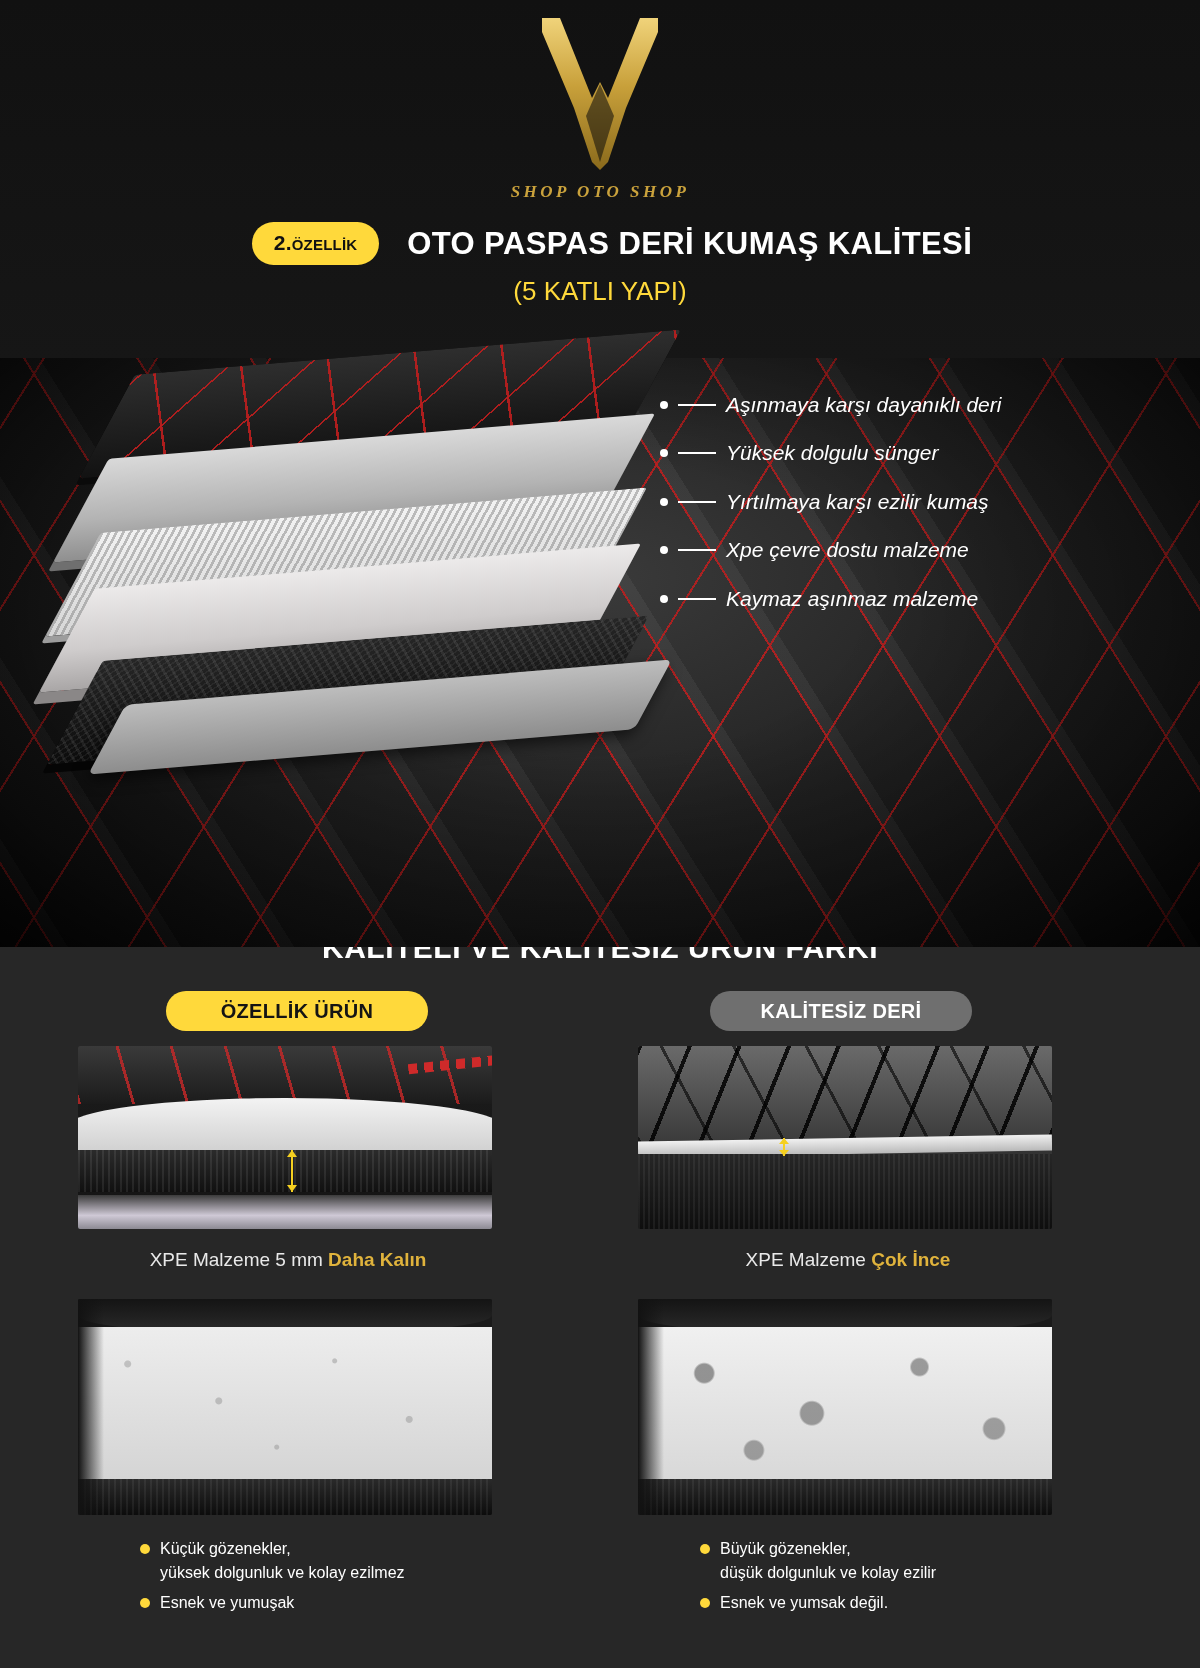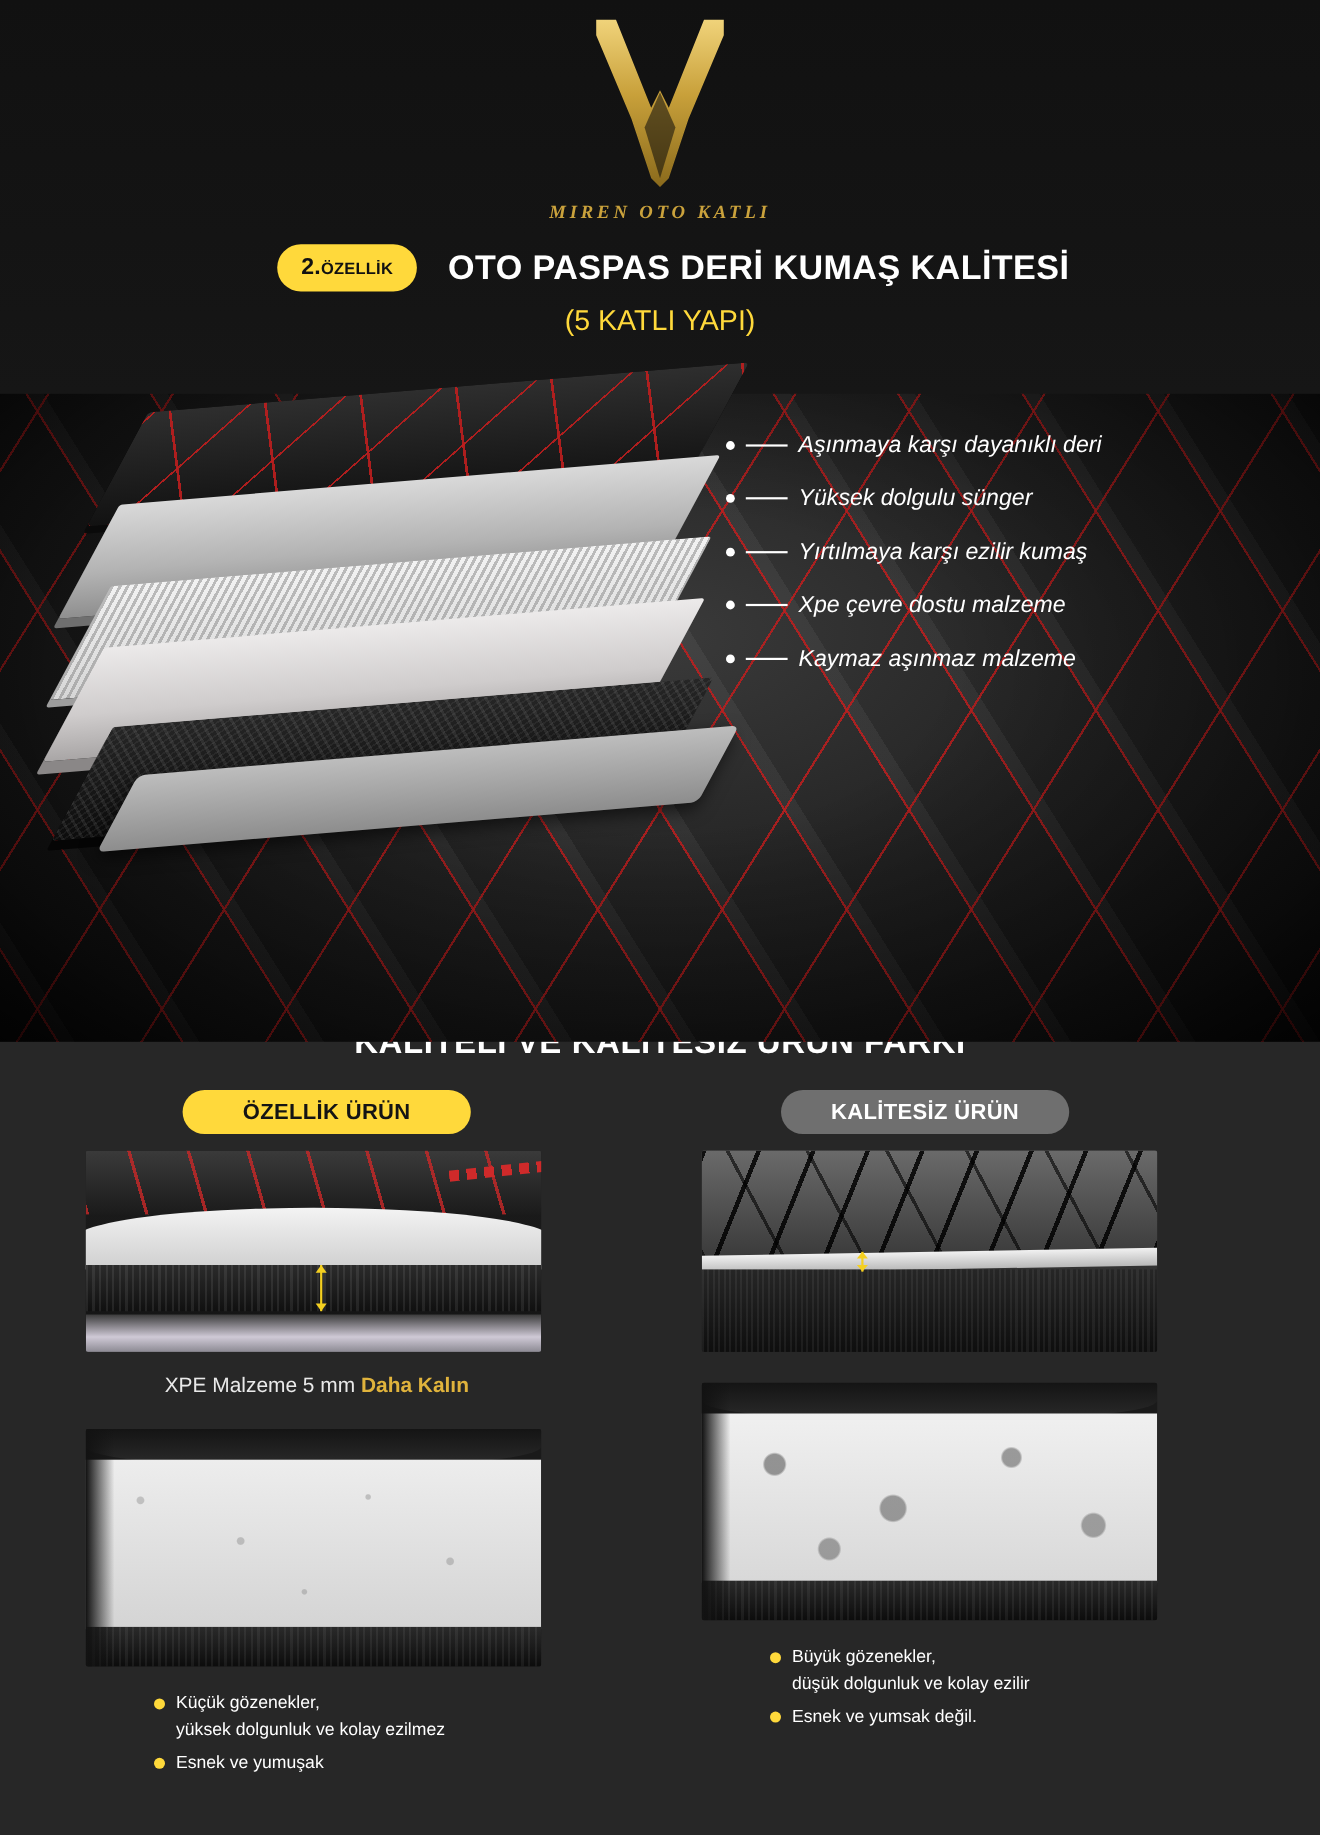--- a/index.html
+++ b/index.html
@@ -383,21 +383,21 @@
             <linearGradient id="gold" x1="0" y1="0" x2="0" y2="1">
               <stop offset="0%" stop-color="#f0d37a"></stop>
               <stop offset="45%" stop-color="#c8a03a"></stop>
               <stop offset="100%" stop-color="#8a6a1c"></stop>
             </linearGradient>
           </defs>
           <path d="M12 6 L30 6 L62 86 L70 70 L78 86 L110 6 L128 6 L128 20 L96 96 L78 150 L70 158 L62 150 L44 96 L12 20 Z" fill="url(#gold)"></path>
           <path d="M70 72 L84 104 L70 150 L56 104 Z" fill="#0b0b0b" opacity=".55"></path>
         </svg>
       </div>
-      <div class="logo-text">MIREN OTO KATLI</div>
+      <div class="logo-text">SHOP OTO SHOP</div>
     </div>
 
     <div class="headline-row">
       <div class="badge">
         <span>2.</span><span class="sm">ÖZELLİK</span>
       </div>
       <div class="headline">OTO PASPAS DERİ KUMAŞ  KALİTESİ</div>
     </div>
     <div class="subheadline">(5 KATLI YAPI)</div>
 
@@ -449,21 +449,21 @@
         <span class="txt">Kaymaz aşınmaz malzeme</span>
       </div>
     </div>
   </div>
 
   <div class="compare">
     <div class="compare-title">KALİTELİ VE KALİTESİZ ÜRÜN FARKI</div>
 
     <div class="pills">
       <div class="pill pill-good">ÖZELLİK ÜRÜN</div>
-      <div class="pill pill-bad">KALİTESİZ ÜRÜN</div>
+      <div class="pill pill-bad">KALİTESİZ DERİ</div>
     </div>
 
     <div class="cols">
 
       <div class="col col-left">
         <div class="photo photo-good-1">
           <div class="pg1-leather"></div>
           <div class="pg1-stitch"></div>
           <div class="pg1-foam"></div>
           <div class="pg1-xpe"></div>
@@ -498,20 +498,23 @@
 
       <div class="col col-right">
         <div class="photo photo-bad-1">
           <div class="pb1-top"></div>
           <div class="pb1-thin"></div>
           <div class="pb1-low"></div>
           <div class="arrow-v-small">
               <span></span>
             </div>
         </div>
+        <div class="caption">
+          <span>XPE Malzeme </span><span class="hl">Çok İnce</span>
+        </div>
 
         <div class="photo photo-foam">
           <div class="foam-top-dark"></div>
           <div class="foam-body-bad"></div>
           <div class="foam-bottom-dark"></div>
           <div class="foam-left-dark"></div>
         </div>
 
         <div class="bullets">
           <div class="bullet">

